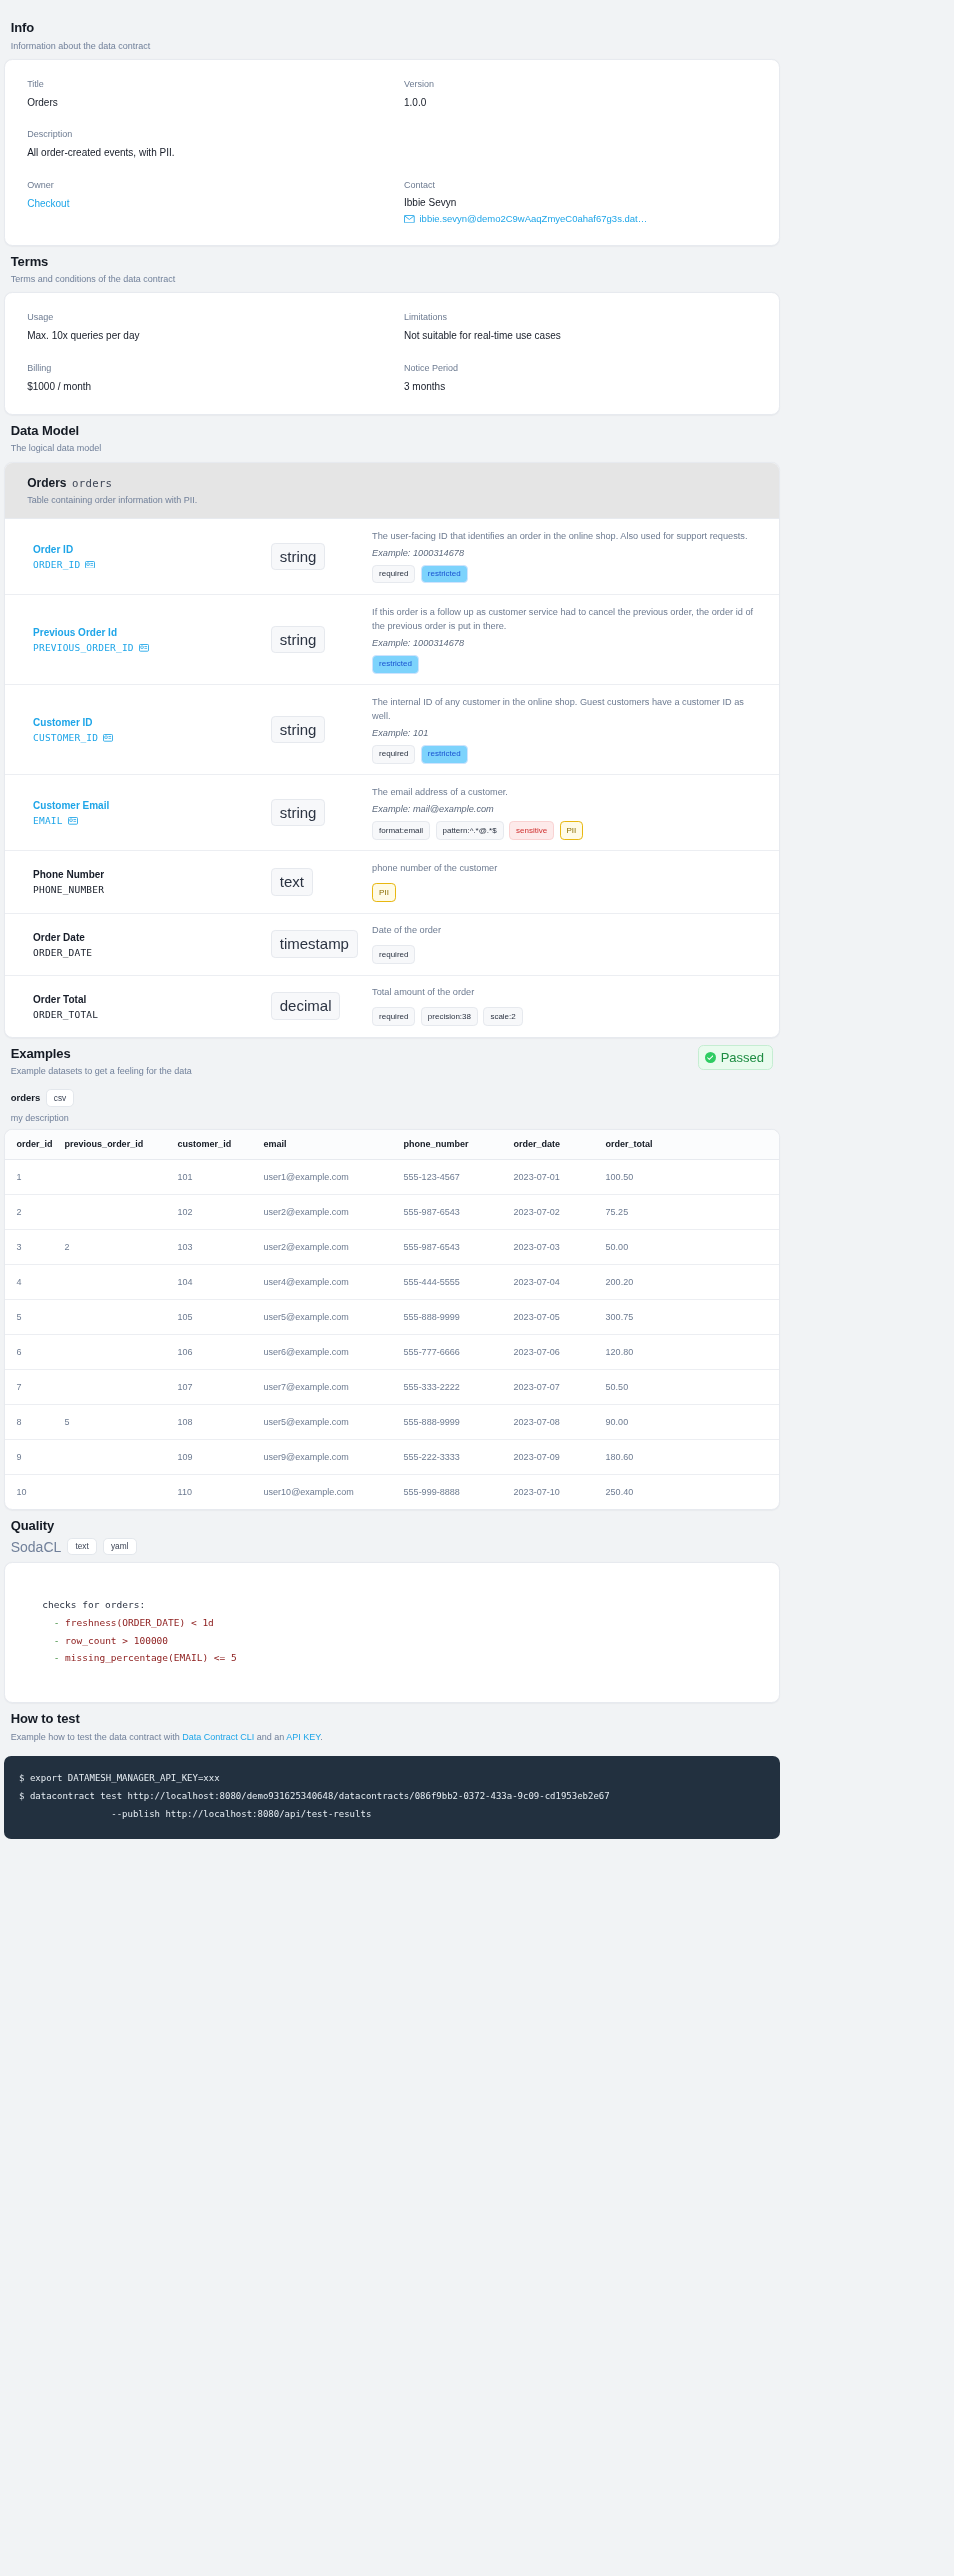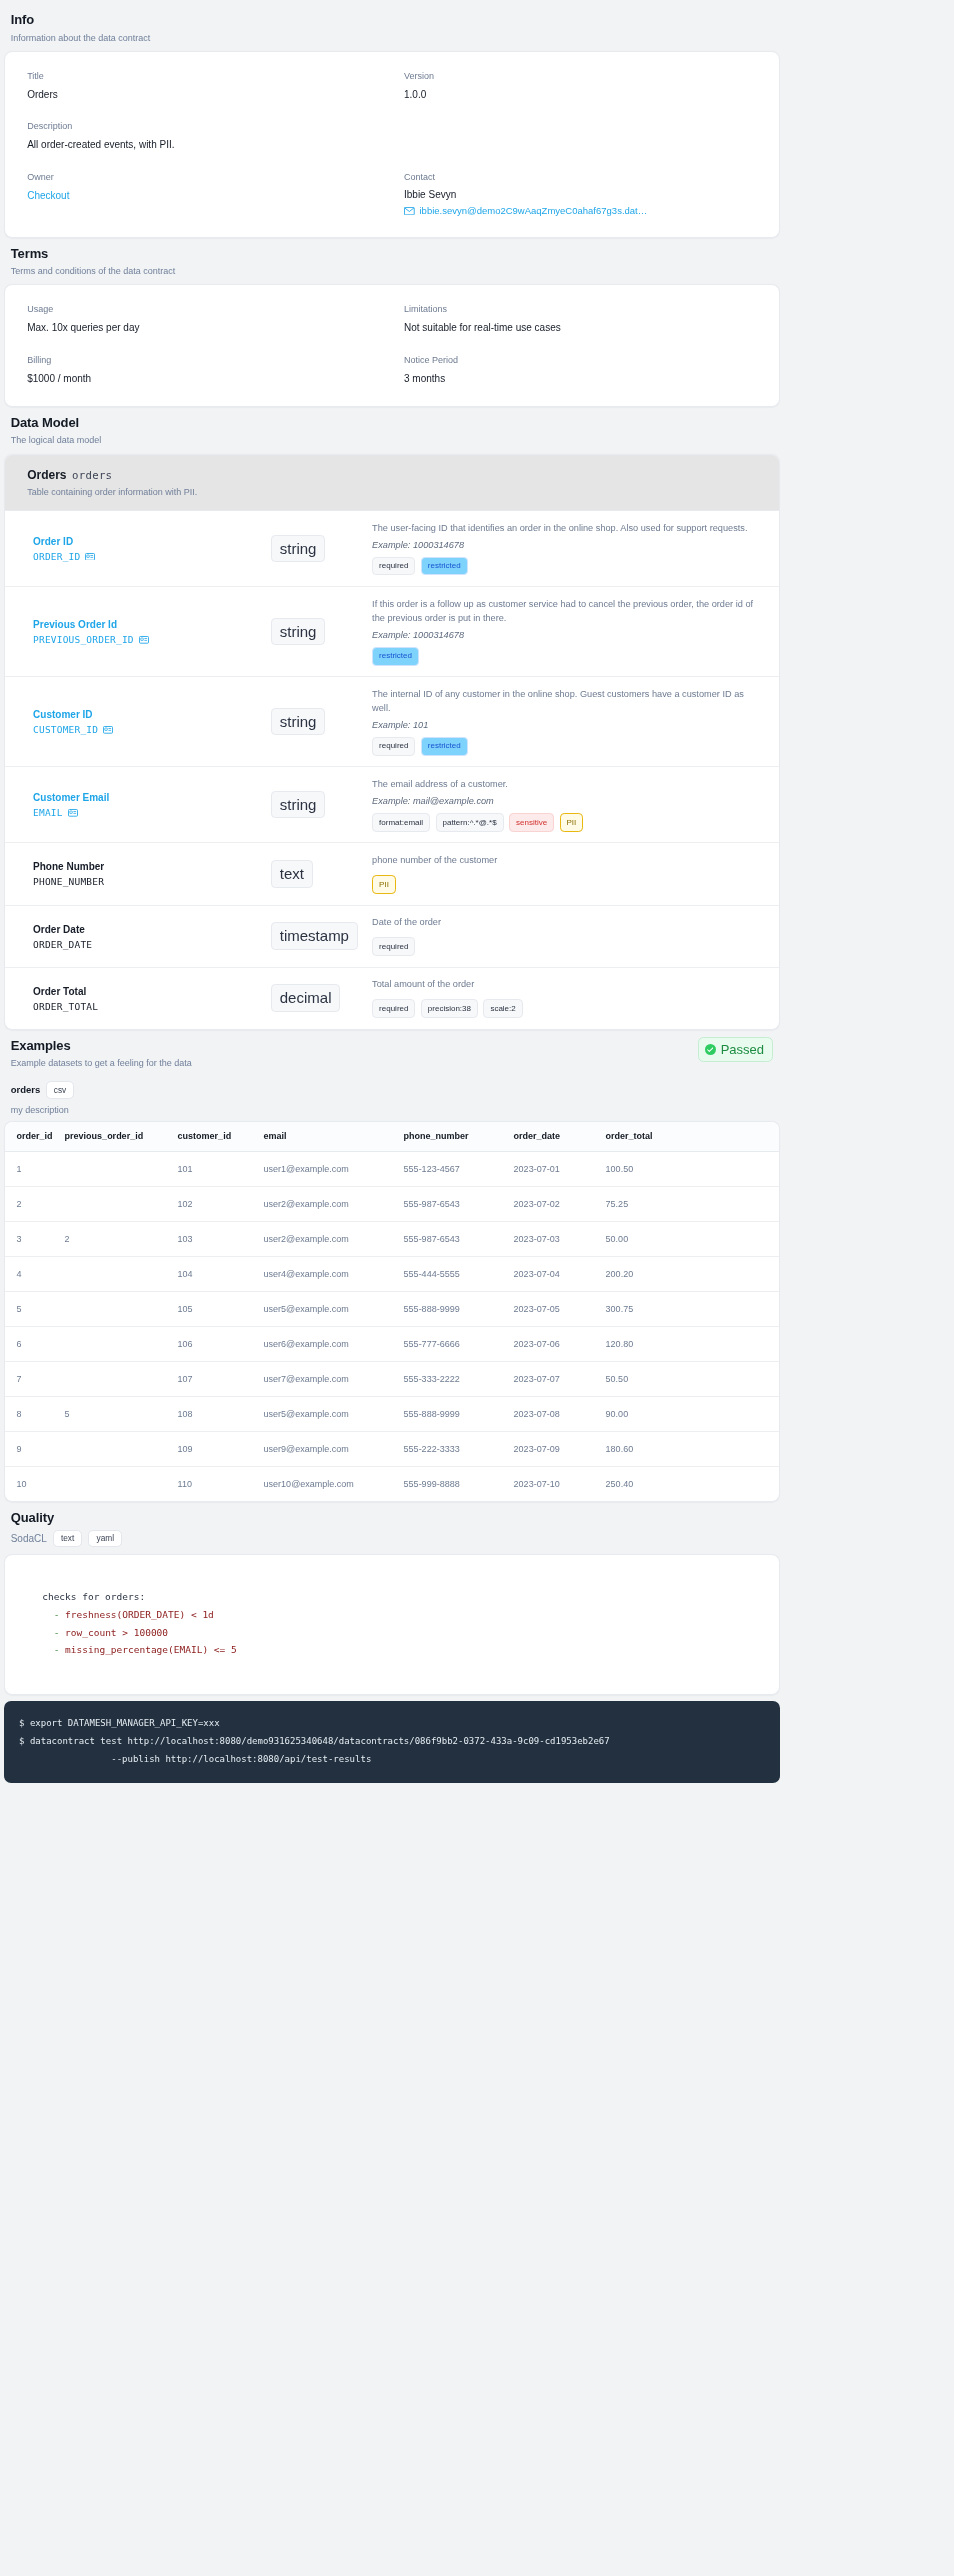--- a/index.html
+++ b/index.html
@@ -3,21 +3,21 @@
 <meta charset="utf-8">
 <style>
   * { box-sizing: border-box; margin: 0; padding: 0; }
   html, body {
     width: 955px;
     background: #f1f3f5;
     font-family: "Liberation Sans", sans-serif;
     color: #1f2430;
     -webkit-font-smoothing: antialiased;
   }
-  .page { width: 784px; padding: 4px 0 0 0; }
+  .page { width: 784px; padding: 12px 0 0 0; }
 
   
   .sec-head { padding: 8.3px 10.7px 7.1px 10.7px; position: relative; }
   .sec-title {
     font-size: 13px; font-weight: 700; letter-spacing: -0.1px;
     color: #141a24; line-height: 1.25;
   }
   .sec-sub { font-size: 9px; color: #71809a; margin-top: 3px; line-height: 1.35; }
 
   
@@ -127,21 +127,21 @@
   table.data th.c1, table.data td.c1 { width: 113px; }
   table.data th.c2, table.data td.c2 { width: 86px; }
   table.data th.c3, table.data td.c3 { width: 140px; }
   table.data th.c4, table.data td.c4 { width: 110px; }
   table.data th.c5, table.data td.c5 { width: 92px; }
   table.data th.c6, table.data td.c6 { padding-right: 12px; }
 
   
   .q-head { padding: 8.3px 10.7px 7.1px 10.7px; }
   .q-tabs { display: flex; align-items: center; gap: 6px; margin-top: 3.6px; }
-  .q-lang { font-size: 10px; color: #71809a; }
+  .q-lang { font-size: 14px; color: #71809a; }
   .q-tab {
     font-size: 8.3px; color: #3c4455; background: #fff;
     border: 0.6px solid #e3e7ec; border-radius: 4.8px; padding: 3.6px 7.1px; line-height: 1;
   }
   pre.code {
     font-family: "DejaVu Sans Mono", monospace;
     font-size: 9.5px; line-height: 1.85; margin: 15px;
     padding: 18px 22.6px 20px 22.6px; color: #2b3342; white-space: pre;
   }
   .tok-key { color: #2b3342; }
@@ -559,20 +559,24 @@
   </div>
 
   <div class="card">
     <pre class="code" id="quality-code"><span class="tok-key">checks for orders:</span>
   <span class="tok-dash">-</span> <span class="tok-val">freshness(ORDER_DATE) &lt; 1d</span>
   <span class="tok-dash">-</span> <span class="tok-val">row_count &gt; 100000</span>
   <span class="tok-dash">-</span> <span class="tok-val">missing_percentage(EMAIL) &lt;= 5</span>
 </pre>
   </div>
 
+  <div class="ht-head">
+    <div class="sec-title">How to test</div>
+    <div class="ht-sub" id="ht-sub"><span>Example how to test the data contract with </span><a class="link" href="#">Data Contract CLI</a><span> and an </span><a class="link" href="#">API KEY</a><span>.</span></div>
+  </div>
 
   <div class="terminal">
     <pre class="term" id="term-pre">$ export DATAMESH_MANAGER_API_KEY=xxx
 $ datacontract test http://localhost:8080/demo931625340648/datacontracts/086f9bb2-0372-433a-9c09-cd1953eb2e67
                  --publish http://localhost:8080/api/test-results</pre>
   </div>
 
 </div>
 
 

